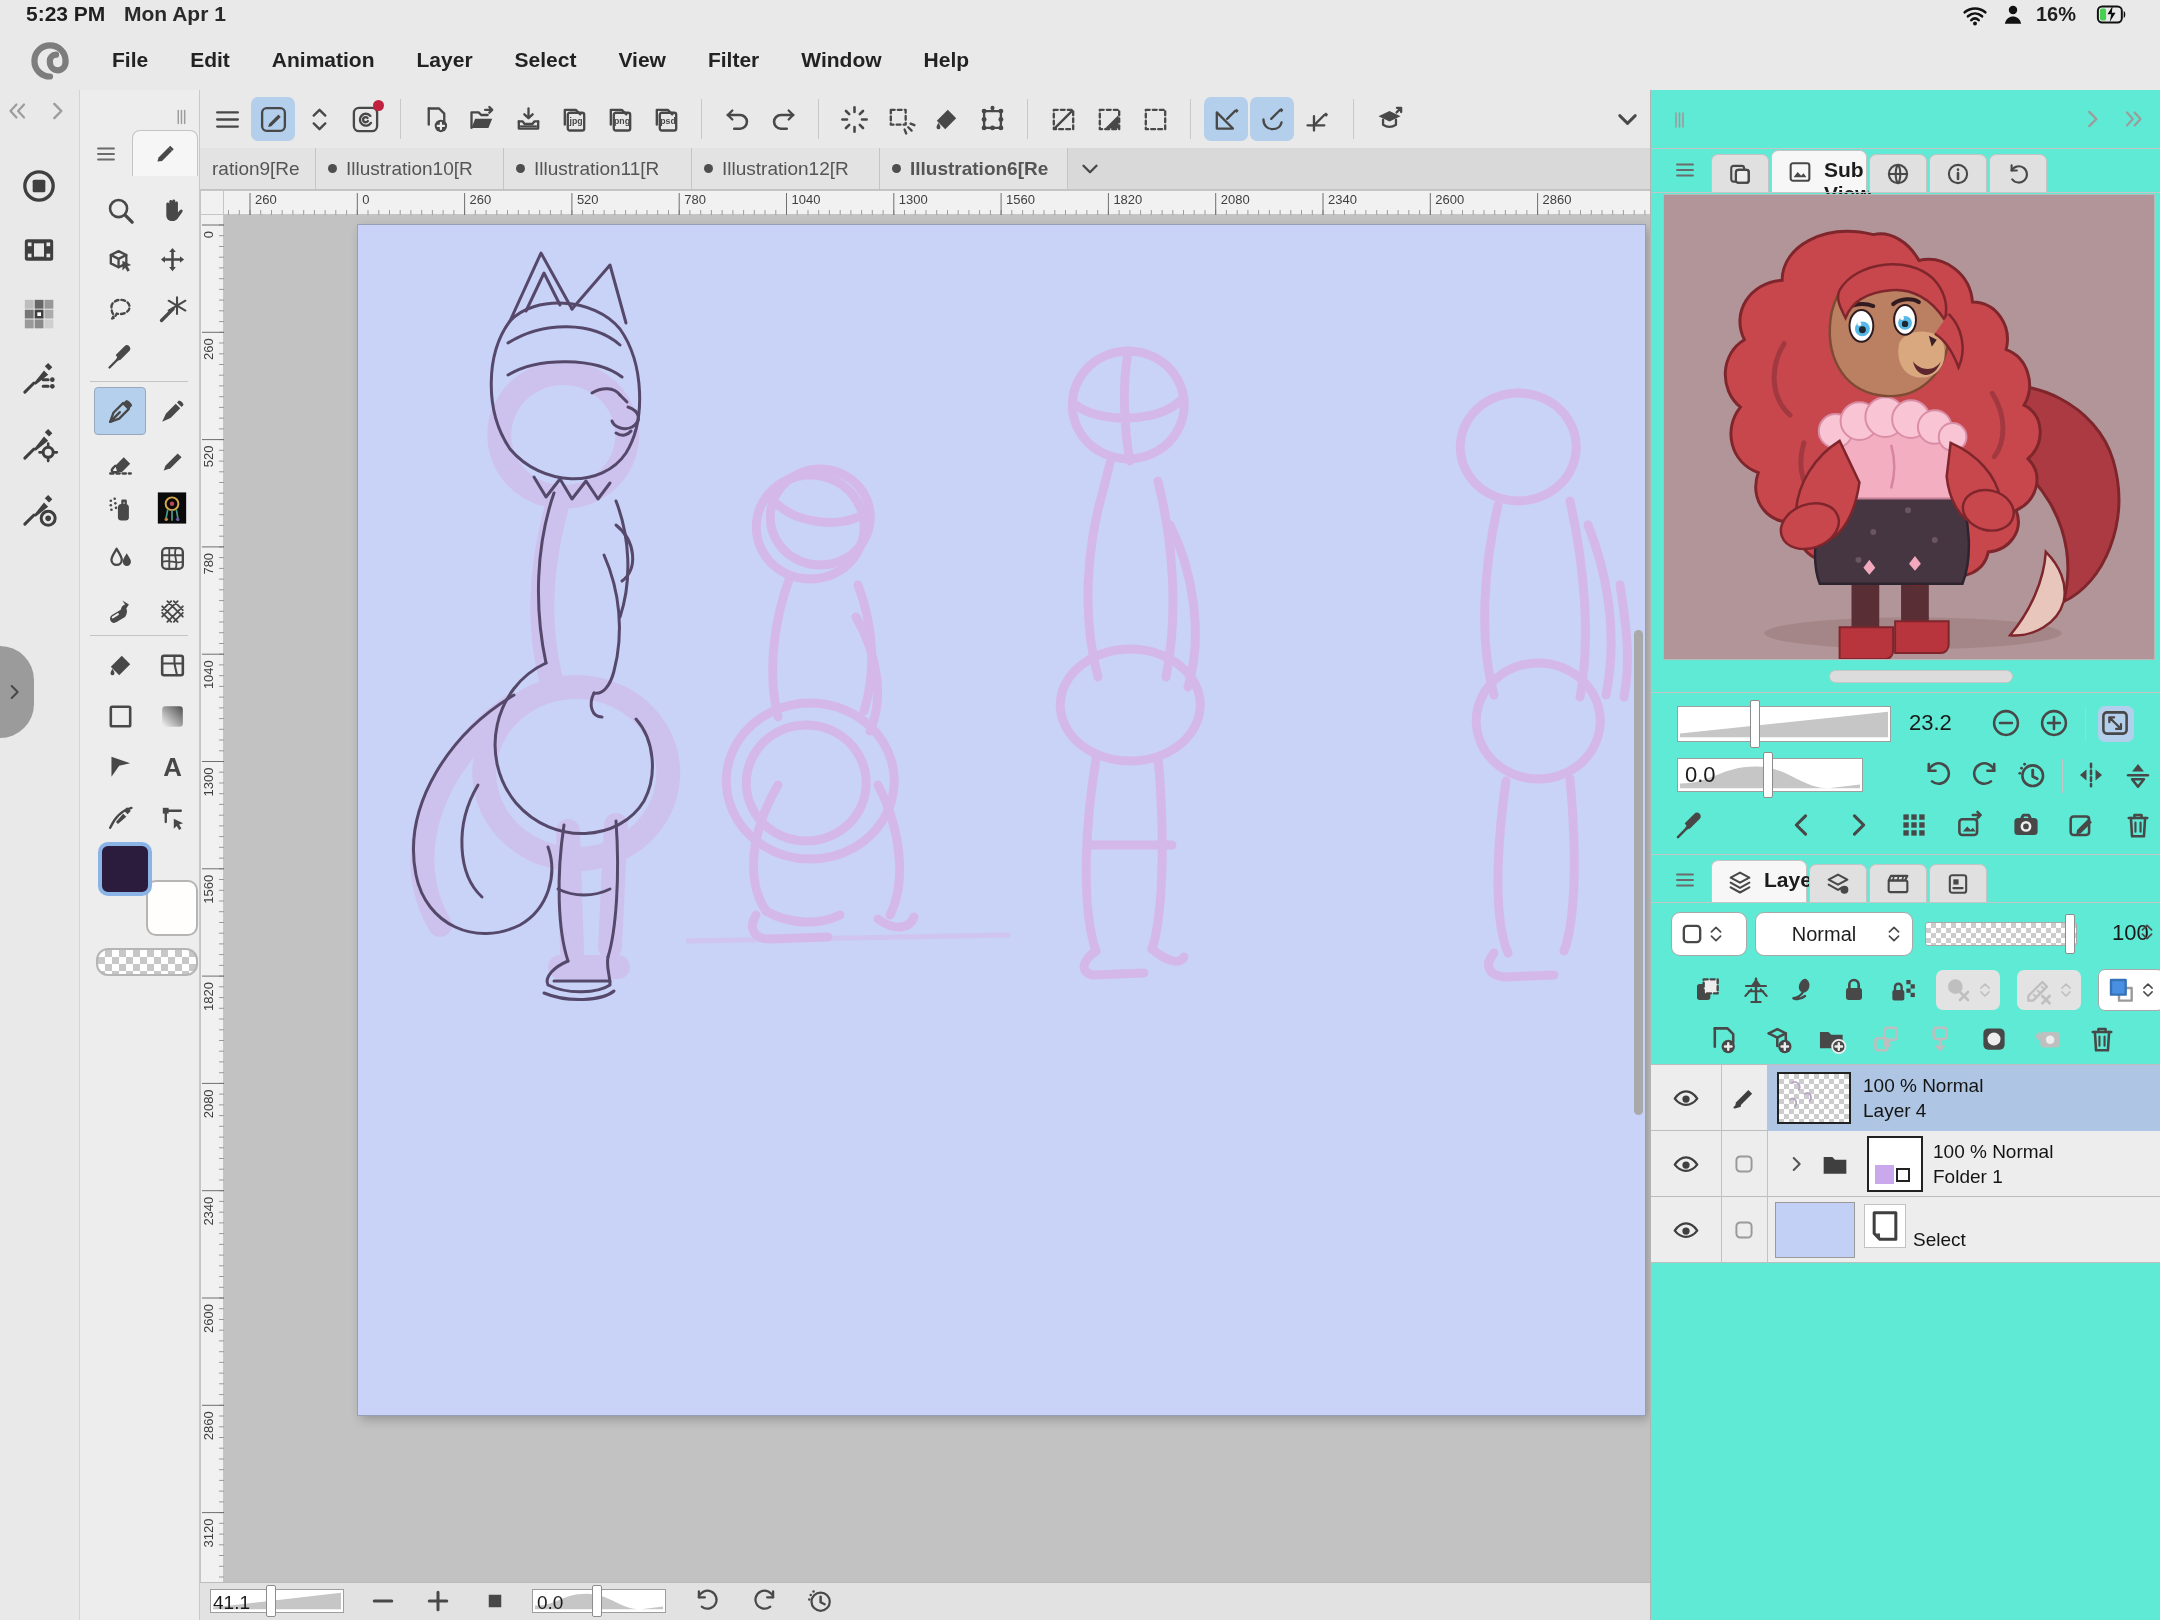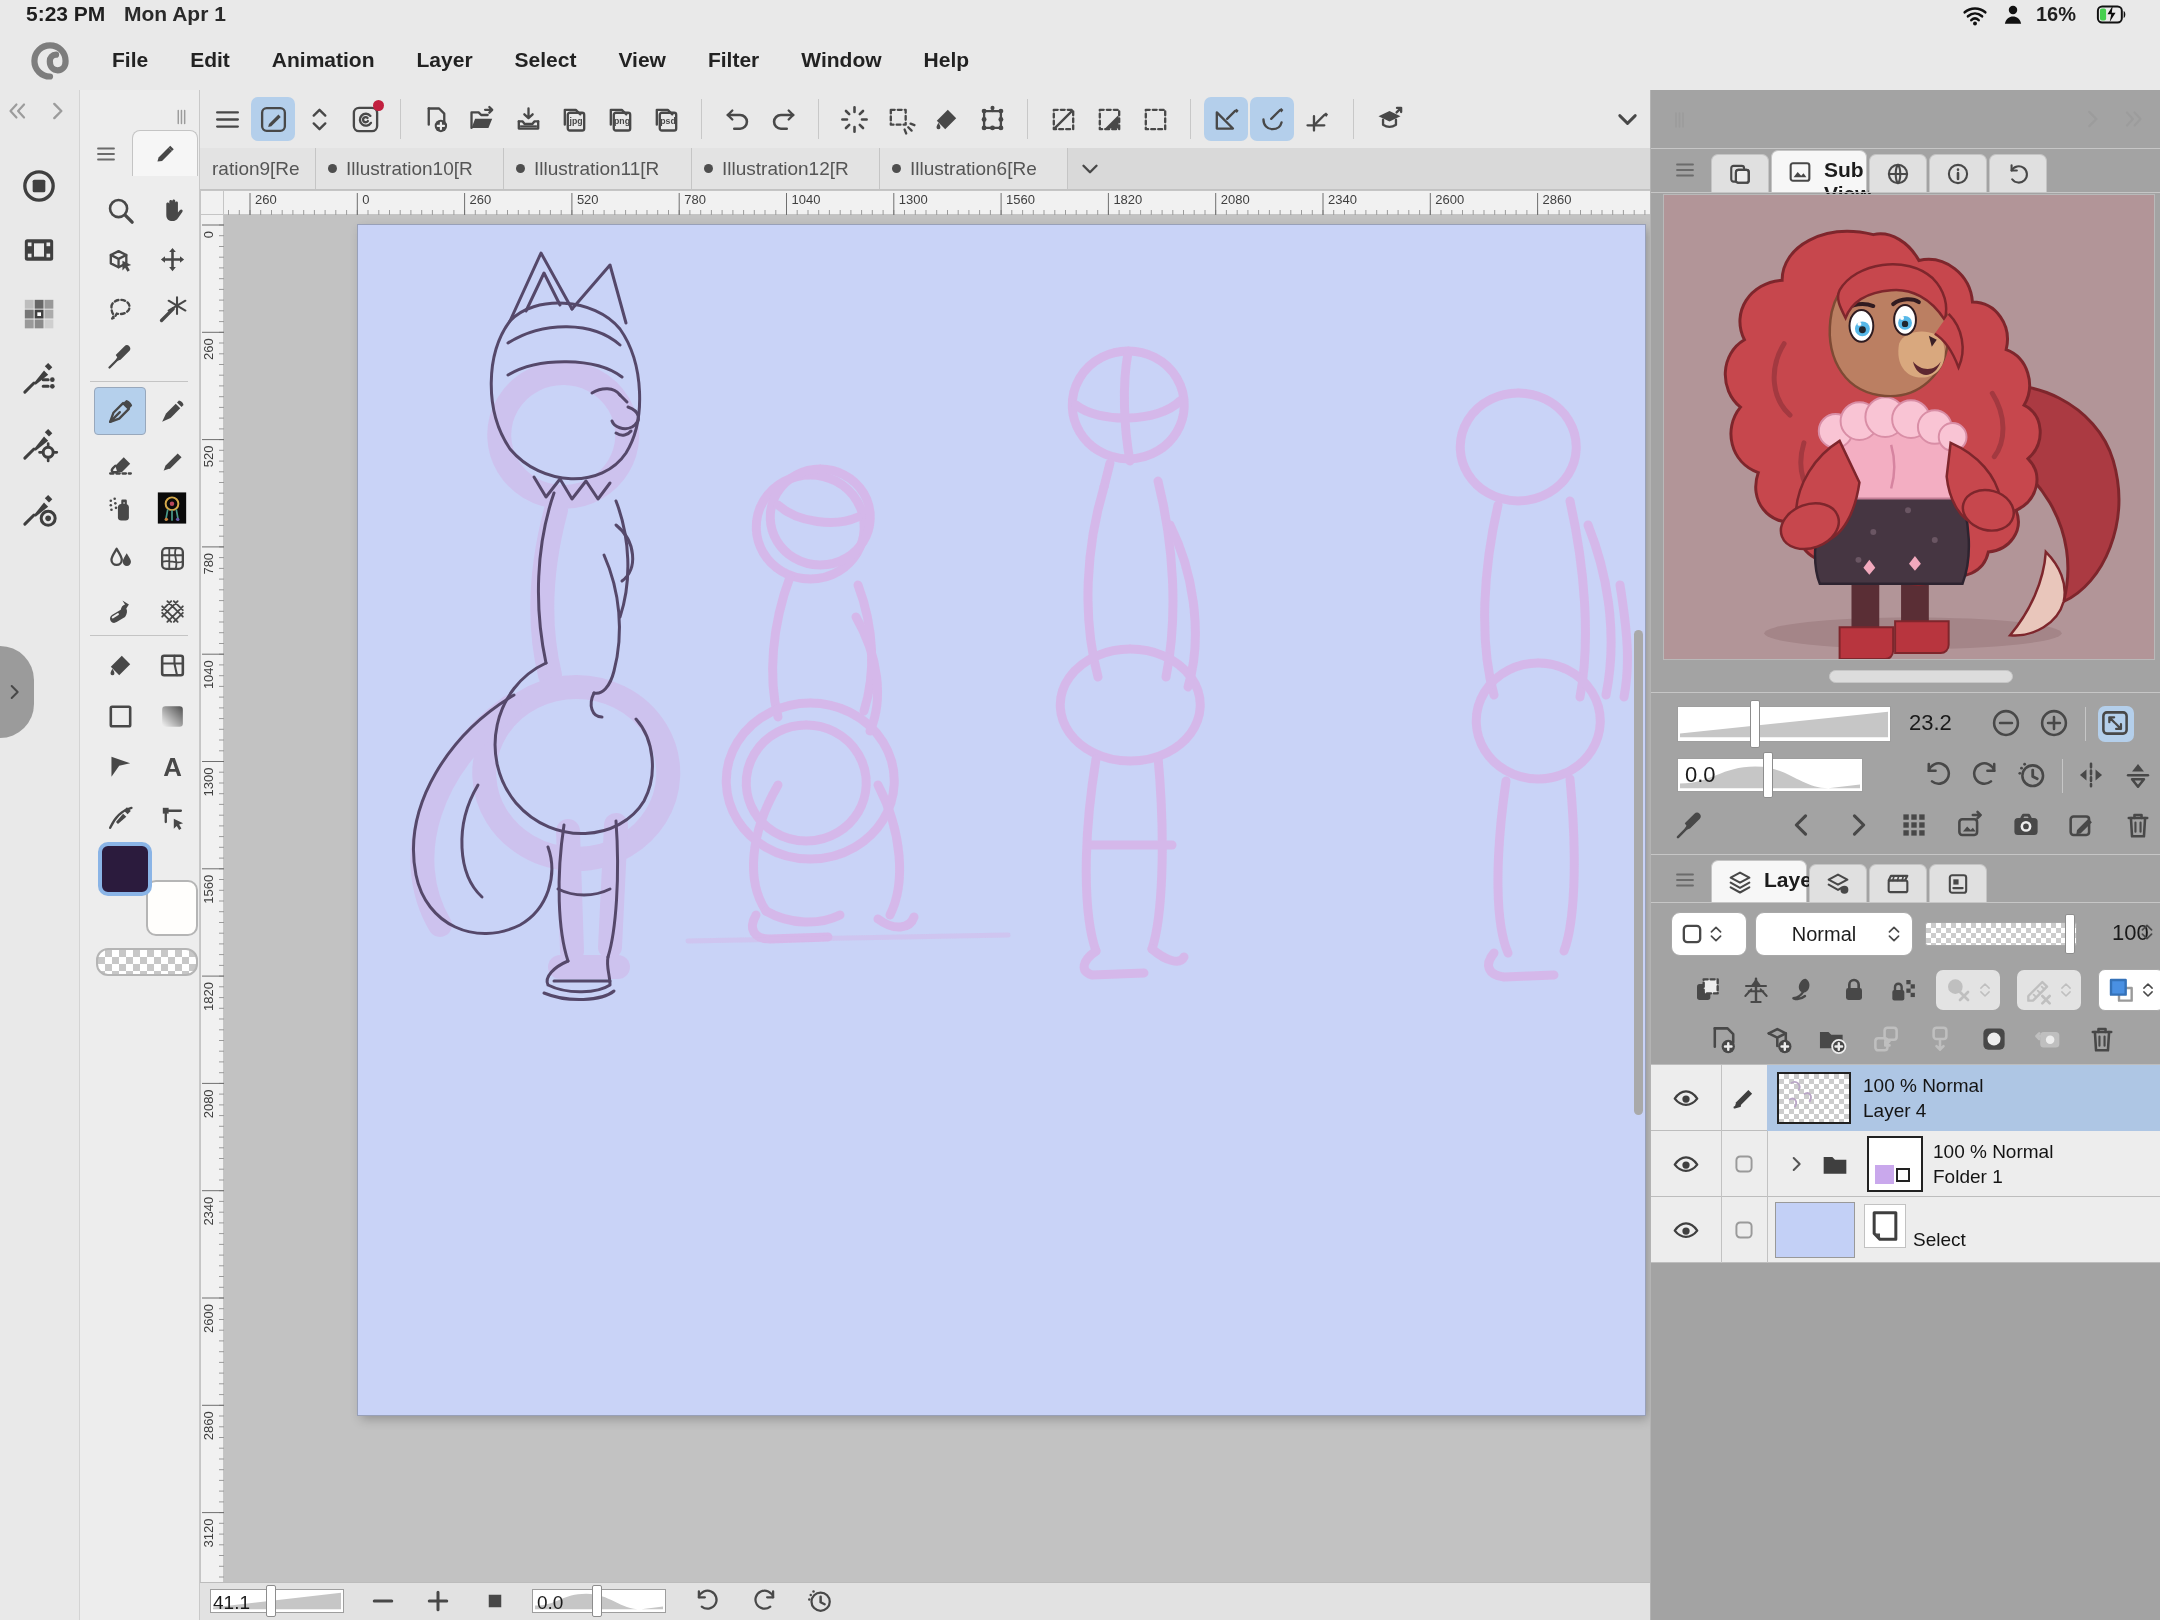--- a/index.html
+++ b/index.html
@@ -73,21 +73,21 @@
 
   
   #bottombar{left:200px;top:1582px;width:1450px;height:38px;background:#e2e2e2;border-top:1px solid #bcbcbc}
   .slider-box{position:absolute;background:#fff;border:1px solid #9e9e9e}
   .slider-box svg{width:100%;height:100%;display:block}
   .slider-handle{position:absolute;width:10px;background:#fff;border:1px solid #8d8d8d;border-radius:2px}
   .slider-val{position:absolute;font-size:19px;color:#1a1a1a}
   .bbtn{position:absolute;width:32px;height:32px}
 
   
-  #rightpanel{left:1650px;top:90px;width:510px;height:1530px;background:#a3a3a3;border-left:1px solid #b3b3b3}
+  #rightpanel{left:1650px;top:90px;width:510px;height:1530px;background:#5eead4;border-left:1px solid #b3b3b3}
   .rp-line{position:absolute;left:0;width:510px;height:1px;background:#c6c6c6}
   .ptab{display:flex;align-items:center;justify-content:center;gap:10px;background:#e0e0e0;border:1px solid #c4c4c4;border-bottom:none;border-radius:7px 7px 0 0;color:#666}
   .ptab.active{background:#f7f7f7;color:#1c1c1c}
   .ptab .lbl{font-size:21px;font-weight:600;color:#1c1c1c}
   .ptab>span{width:28px;height:28px}
   #subview-img{position:absolute;left:12px;top:104px;width:492px;height:466px;border:1px solid #b9b9b9;background:#b29598}
   #subview-img svg{width:100%;height:100%;display:block}
   #sv-scroll{position:absolute;left:178px;top:580px;width:184px;height:13px;background:#dcdcdc;border:1px solid #c6c6c6;border-radius:7px}
   .cbtn{width:36px;height:36px;flex:0 0 auto}
   .cbtn.activebg{background:#b4cfeb;border-radius:7px}
@@ -393,21 +393,21 @@
         <span>Illustration10[R</span>
       </div>
       <div class="tab" style="width: 188px;">
         <span class="dot"></span>
         <span>Illustration11[R</span>
       </div>
       <div class="tab" style="width: 188px;">
         <span class="dot"></span>
         <span>Illustration12[R</span>
       </div>
-      <div class="tab" style="width: 188px;">
+      <div class="tab" style="width: 188px; font-weight: bold;">
         <span class="dot"></span>
         <span>Illustration6[Re</span>
       </div>
       <div class="tab-chevron">
         <span data-icon="chevron-down-icon" style="width: 26px; height: 26px;">
           <svg viewBox="0 0 24 24" fill="none" stroke="currentColor" stroke-width="1.8" stroke-linecap="round" stroke-linejoin="round">
             <path d="M6 9l6 6 6-6" stroke-width="2.2"></path>
           </svg>
         </span>
       </div>

